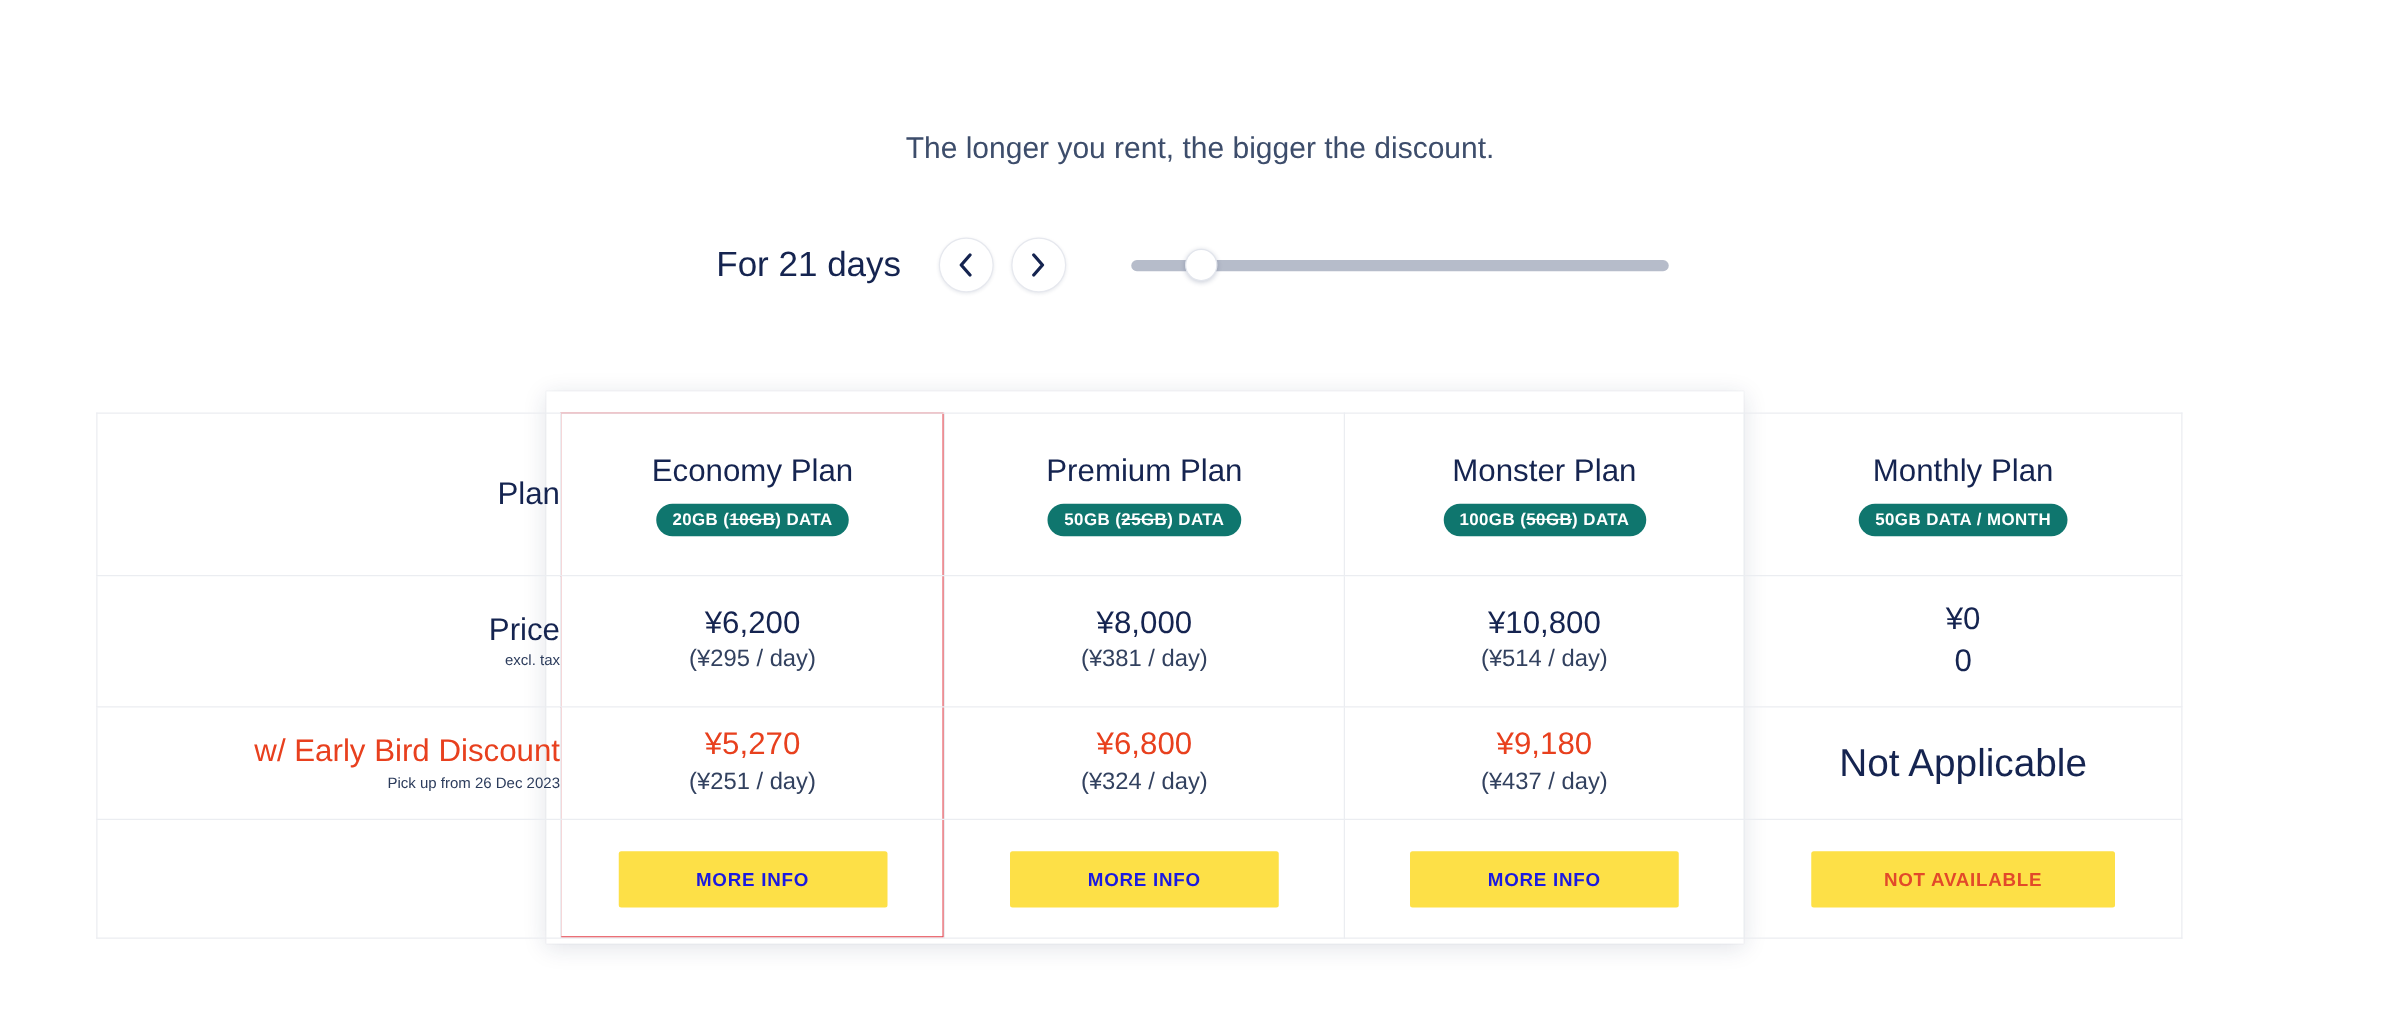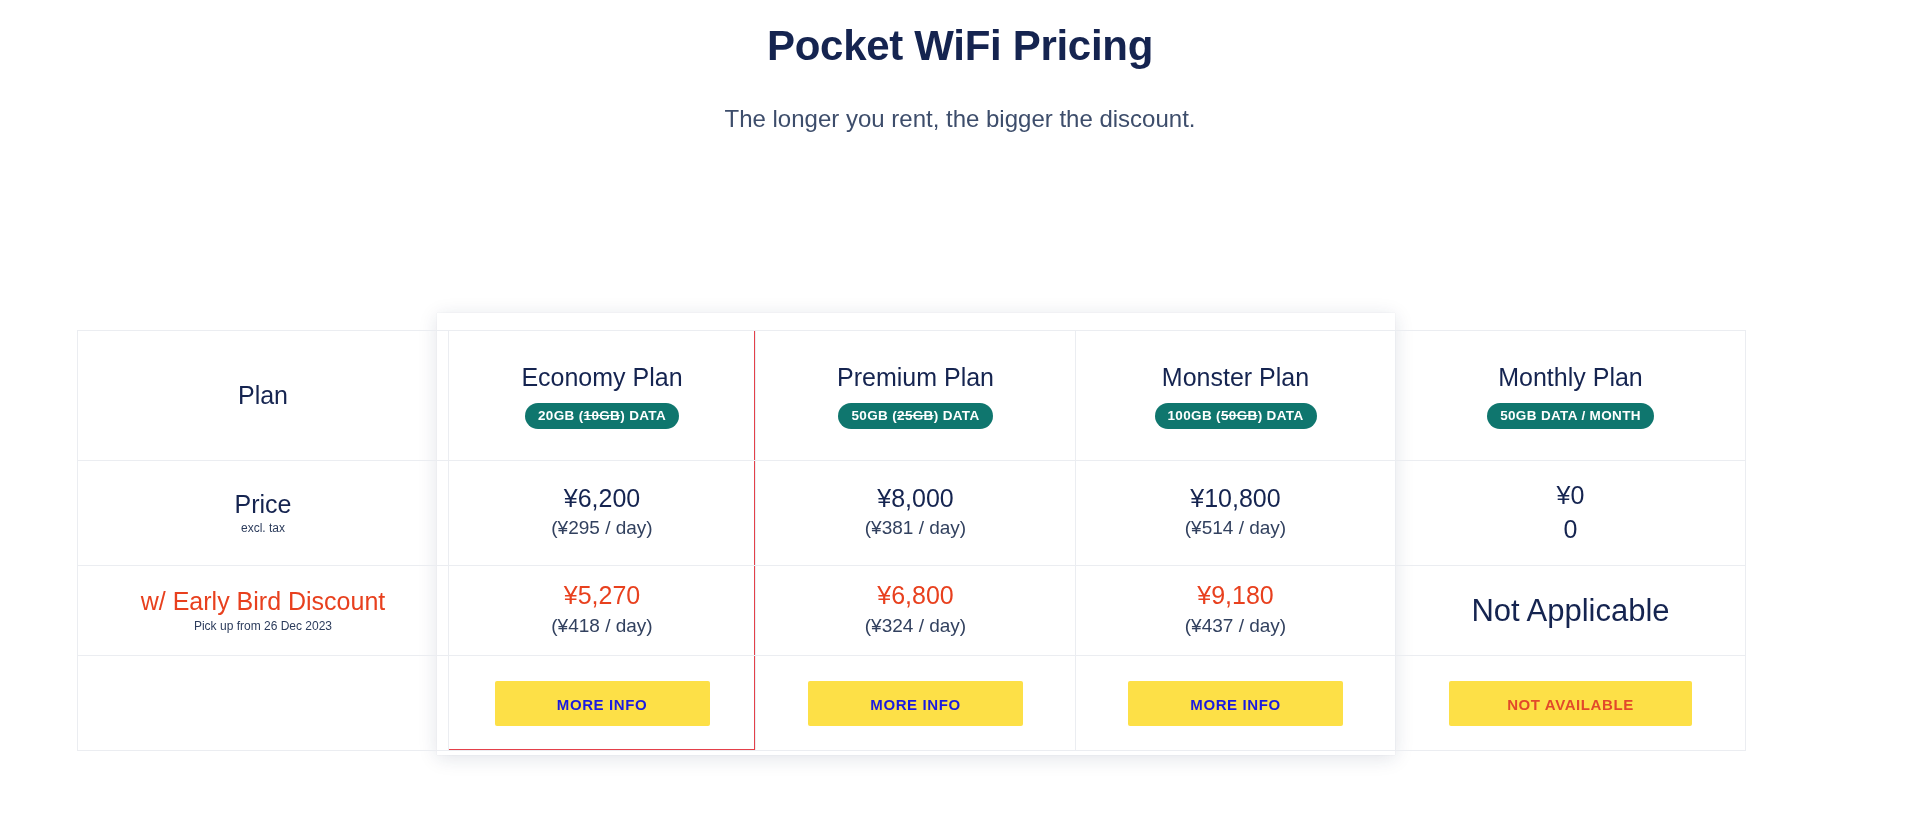--- a/index.html
+++ b/index.html
@@ -120,21 +120,21 @@
   .col-plan3   { width: 320px; }
   .col-plan4   { width: 350px; }
 
   .row-head td { height: 130px; }
   .row-price td { height: 105px; }
   .row-disc td { height: 90px; }
   .row-btn td { height: 95px; }
 
   
   .lbl {
-    text-align: center;
+    text-align: right;
     padding-right: 22px;
   }
   .lbl-main {
     font-size: 25px;
     color: #152450;
     line-height: 1.15;
   }
   .lbl-sub {
     font-size: 12px;
     color: #2c3c5c;
@@ -232,23 +232,46 @@
     pointer-events: none;
   }
   .table-wrap, .raised-panel, .highlight-box, .panel-divs { }
   .content-layer { position: relative; z-index: 5; }
 </style>
 </head>
 <body>
 
 <div class="page">
 
-  <div class="title">Pocket WiFi Pricing</div>
   <div class="subtitle">The longer you rent, the bigger the discount.</div>
 
+  <div class="controls">
+    <div class="duration-label">For 21 days</div>
+
+    <button class="arrow-btn">
+      <span>
+        <svg width="13" height="20" viewBox="0 0 13 20" fill="none" aria-hidden="true">
+          <path d="M10 2 L3 10 L10 18" stroke="#152450" stroke-width="2.6" stroke-linecap="round" stroke-linejoin="round"></path>
+        </svg>
+      </span>
+    </button>
+
+    <button class="arrow-btn">
+      <span>
+        <svg width="13" height="20" viewBox="0 0 13 20" fill="none" aria-hidden="true">
+          <path d="M3 2 L10 10 L3 18" stroke="#152450" stroke-width="2.6" stroke-linecap="round" stroke-linejoin="round"></path>
+        </svg>
+      </span>
+    </button>
+
+    <div class="slider">
+      <div class="slider-track"></div>
+      <div class="slider-thumb"></div>
+    </div>
+  </div>
 
   <div class="raised-panel"></div>
 
   <div class="table-wrap content-layer">
     <table class="pricing">
       <colgroup>
         <col class="col-label">
           <col class="col-plan">
           <col class="col-plan2">
           <col class="col-plan3">
@@ -307,21 +330,21 @@
         </tr>
 
         <tr class="row-disc">
           <td class="lbl">
             <div class="lbl-accent">w/ Early Bird Discount</div>
             <div class="lbl-sub">Pick up from 26 Dec 2023</div>
           </td>
 
           <td class="cell-c">
             <div class="price-main disc">¥5,270</div>
-            <div class="price-sub">(¥418 / day)</div>
+            <div class="price-sub">(¥251 / day)</div>
           </td>
           <td class="cell-c">
             <div class="price-main disc">¥6,800</div>
             <div class="price-sub">(¥324 / day)</div>
           </td>
           <td class="cell-c">
             <div class="price-main disc">¥9,180</div>
             <div class="price-sub">(¥437 / day)</div>
           </td>
           <td class="cell-c">

